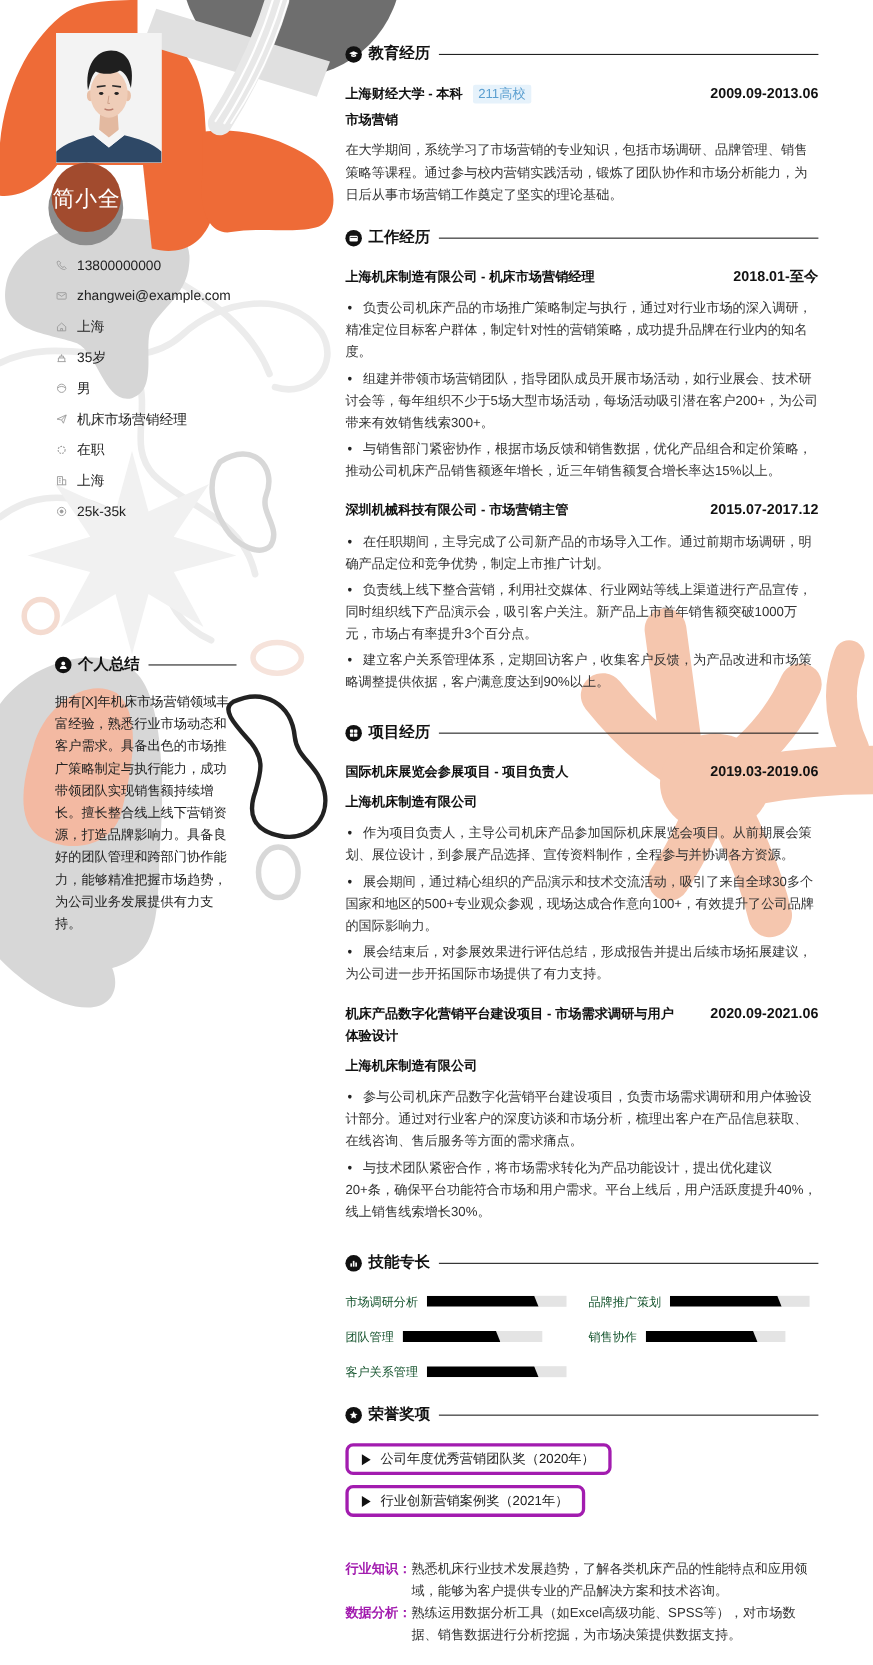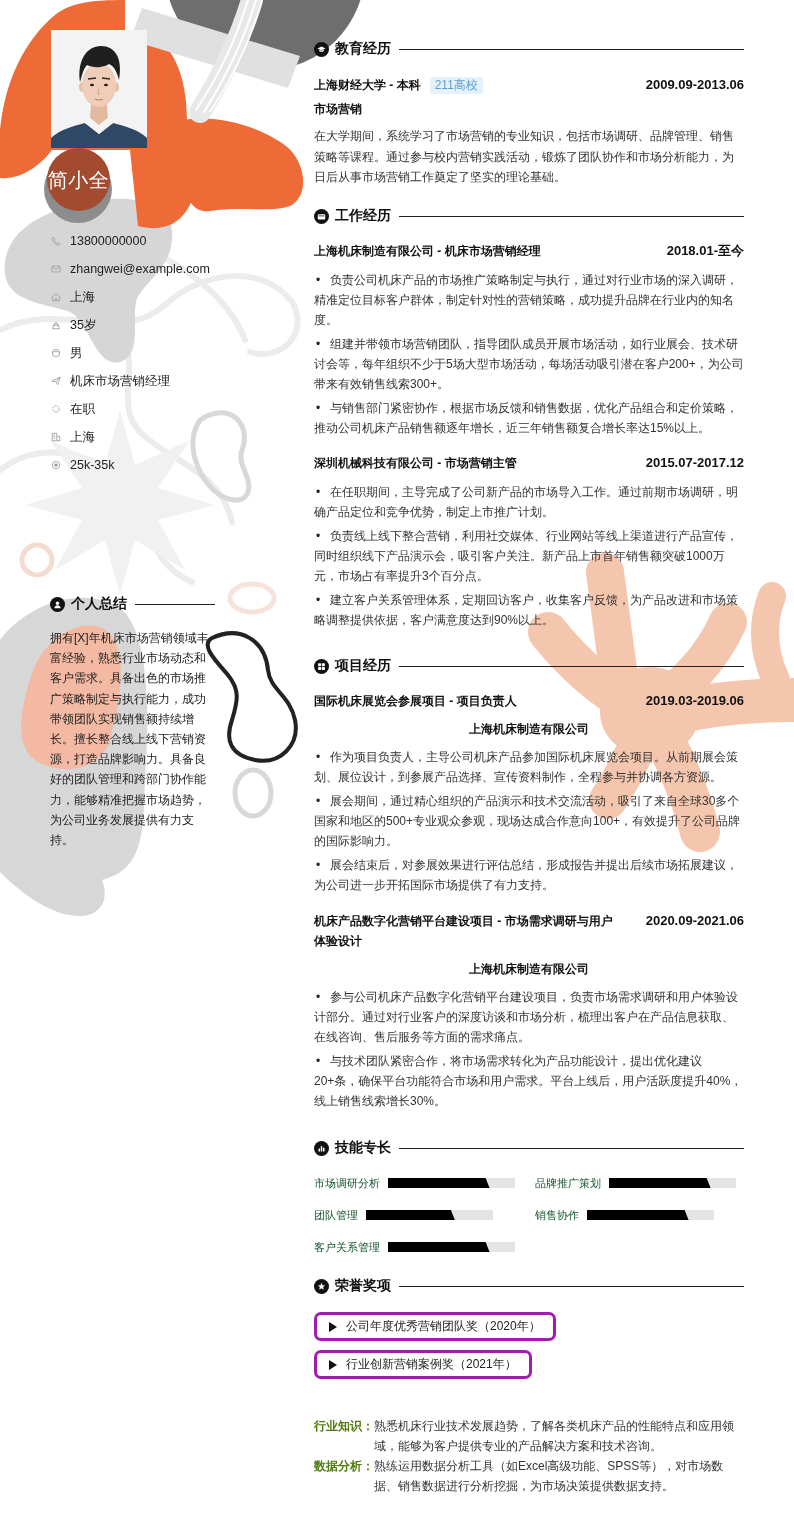--- a/index.html
+++ b/index.html
@@ -39,38 +39,38 @@
   .row-title { flex:1 1 auto; }
   .row-date { font-size:13px; flex-shrink:0; white-space:nowrap;text-align:right; }
   .badge { display:inline-block; background:#e6f2fb; color:#5b9fd0; font-weight:normal; font-size:12px; line-height:17px; padding:0 5px; margin-left:9px; border-radius:2px; }
   .sub { font-weight:bold; font-size:12px; line-height:20px; color:#111; }
   .para { font-size:12px; line-height:20.5px; color:#333; }
   .bullet { font-size:12px; line-height:20px; color:#333; margin-top:4px; }
   .bullet:first-child { margin-top:0; }
   .bul { display:inline-block; width:16px; padding-left:2px; box-sizing:border-box; color:#222; }
   .item { margin-top:16px; }
   .bullets { margin-top:9px; }
-  .proj .sub { margin-top:8px;text-align:center; }
+  .proj .sub { margin-top:8px; }
   .proj .bullets { margin-top:8px; }
 
   .skills { display:grid; grid-template-columns:221px 209px; margin-top:16px; }
   .skill { display:flex; align-items:center; height:32px; }
   .skill:nth-child(-n+2) { margin-top:-6px; }
   .skill-name { font-size:11px; color:#14532d; white-space:nowrap; margin-right:8px; }
   .skill-bar { width:127px; height:10px; background:#e4e4e4; position:relative; }
   .skill-fill { position:absolute; left:0; top:0; height:10px; background:#000; clip-path:polygon(0 0, calc(100% - 4px) 0, 100% 100%, 0 100%); }
 
   .awards { margin-top:17px; }
   .award { display:inline-flex; align-items:center; height:29px; box-sizing:border-box; border:3px solid #a21caf; border-radius:7px; padding:0 12px; background:rgba(255,255,255,0.9); font-size:12px; color:#222; }
   .award-row { display:block; }
   .tri { width:0; height:0; border-left:8px solid #111; border-top:5px solid transparent; border-bottom:5px solid transparent; margin-right:9px; }
 
   .other { margin-top:17px; }
   .other-row { display:flex; font-size:12px; line-height:20px; }
-  .other-label { width:60px; flex-shrink:0; font-weight:bold; color:#4d7c0f; }
+  .other-label { width:60px; flex-shrink:0; font-weight:bold; color:#a21caf; }
   .other-text { flex:1; color:#333; }
 </style>
 </head>
 <body>
 
 <svg class="bg" viewBox="0 0 794 1514" width="794" height="1514">
 
   <g fill="none" stroke="#ececec" stroke-width="6" stroke-linecap="round">
     <path d="M0,330 C60,300 120,345 165,305 C200,272 262,262 292,302 C310,332 282,362 250,352"></path>
     <path d="M110,320 C150,360 110,400 140,432 C170,462 220,470 232,522"></path>

